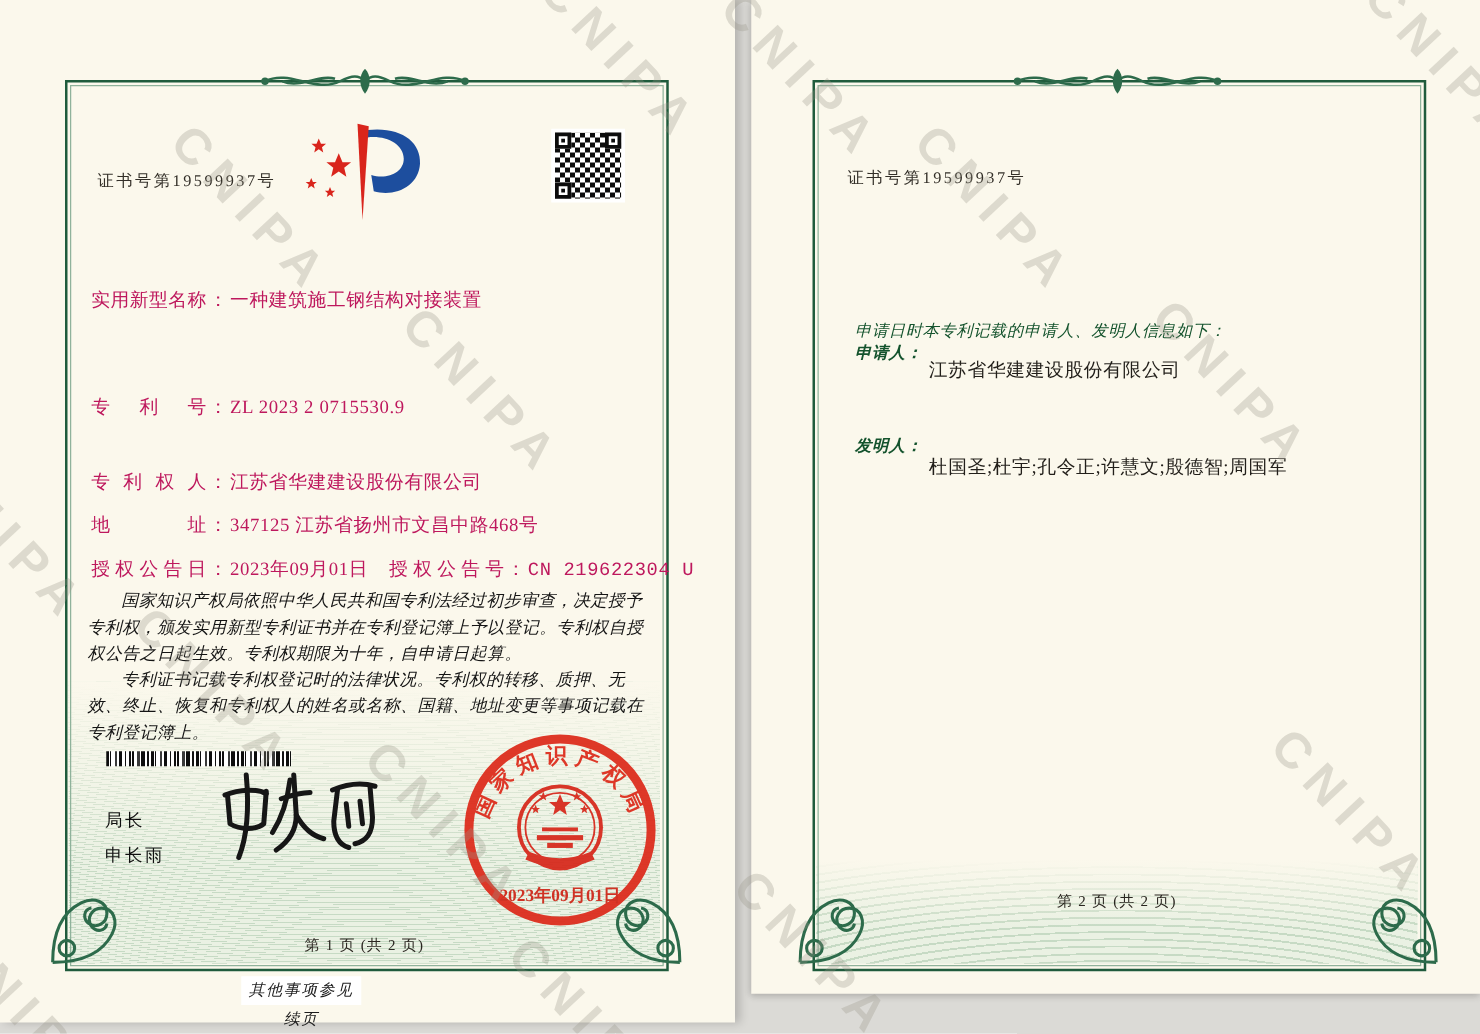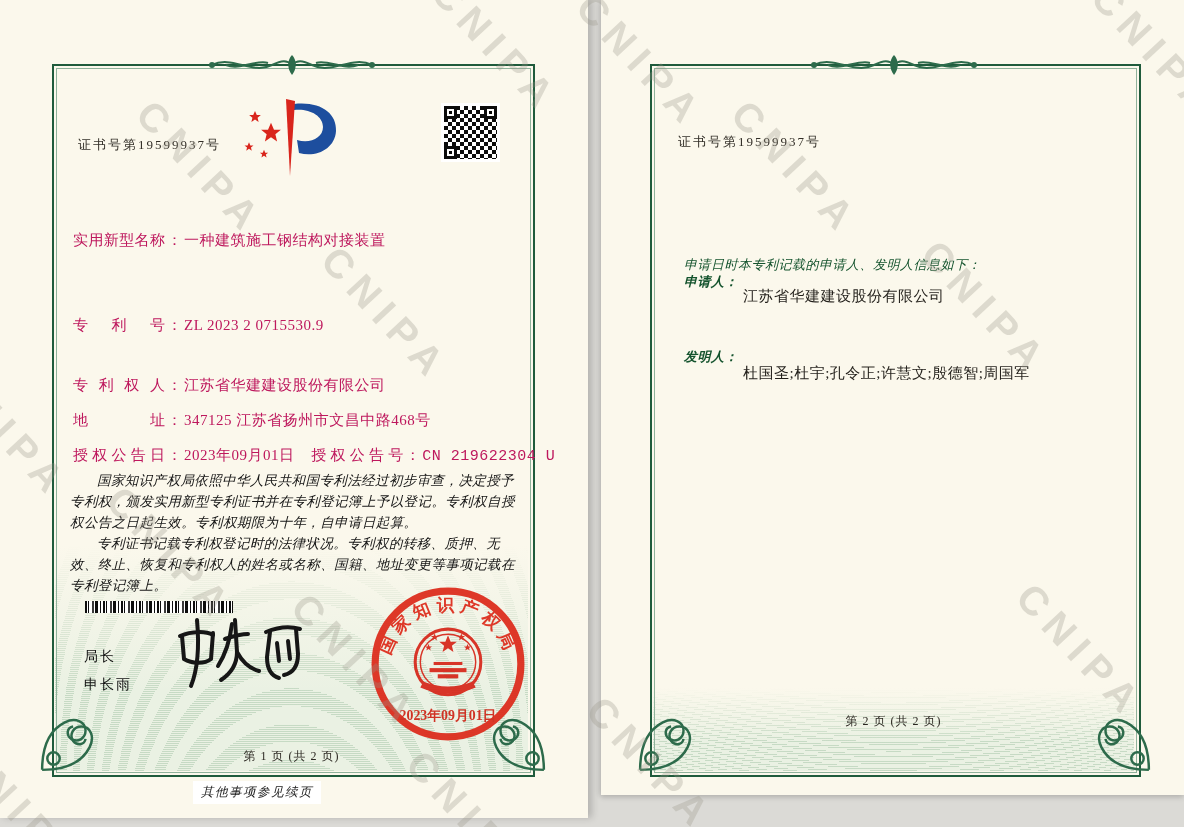--- a/index.html
+++ b/index.html
@@ -30,21 +30,21 @@
   .paras p{margin:0;text-indent:2em;}
   .barcode{position:absolute;left:85px;top:601px;width:148px;height:12px;
     background:repeating-linear-gradient(90deg,#0d0d0d 0 2px,#fff 2px 3px,#0d0d0d 3px 4px,#fff 4px 7px,#3a3a3a 7px 9px,#fff 9px 10px,#0d0d0d 10px 13px,#fff 13px 15px,#111 15px 16px,#fff 16px 18px);}
   .director-label,.director-name{position:absolute;left:84px;font-family:"Liberation Sans","DejaVu Sans",sans-serif;
          font-size:14px;color:#101010;letter-spacing:2px;}
   .sig{position:absolute;left:162px;top:612px;}
   .seal{position:absolute;left:370px;top:586px;opacity:.93;}
   .footer{position:absolute;text-align:center;font-size:12px;color:#2a2620;letter-spacing:1px;}
   .f1{left:52px;width:479px;top:748px;}
   .f2{left:49px;width:487px;top:713px;}
-  .cont-note{position:absolute;left:193px;top:781px;width:128px;height:23px;background:#ffffff;
+  .cont-note{position:absolute;left:193px;top:781px;width:96px;height:23px;background:#ffffff;
       text-align:center;line-height:23px;font-size:12.5px;font-style:italic;letter-spacing:1.5px;color:#1c1c1c;}
   .qr{position:absolute;left:444px;top:106px;width:53px;height:53px;background:
       repeating-conic-gradient(#0c0c0c 0 25%,#fff 0 50%) 0 0/8px 8px;outline:3px solid #fff;}
   .qr .finder{position:absolute;width:13px;height:13px;border:3px solid #0c0c0c;background:#fff;box-sizing:border-box;}
   .qr .finder::after{content:"";position:absolute;inset:2px;background:#0c0c0c;}
   .qr .tl{left:0;top:0}.qr .tr{right:0;top:0}.qr .bl{left:0;bottom:0}
   .logo{position:absolute;left:240px;top:96px;}
   .orn-top{position:absolute;top:51px;}
   .o1{left:206px}.o2{left:207px}
   .corner{position:absolute;width:62px;height:62px;}

